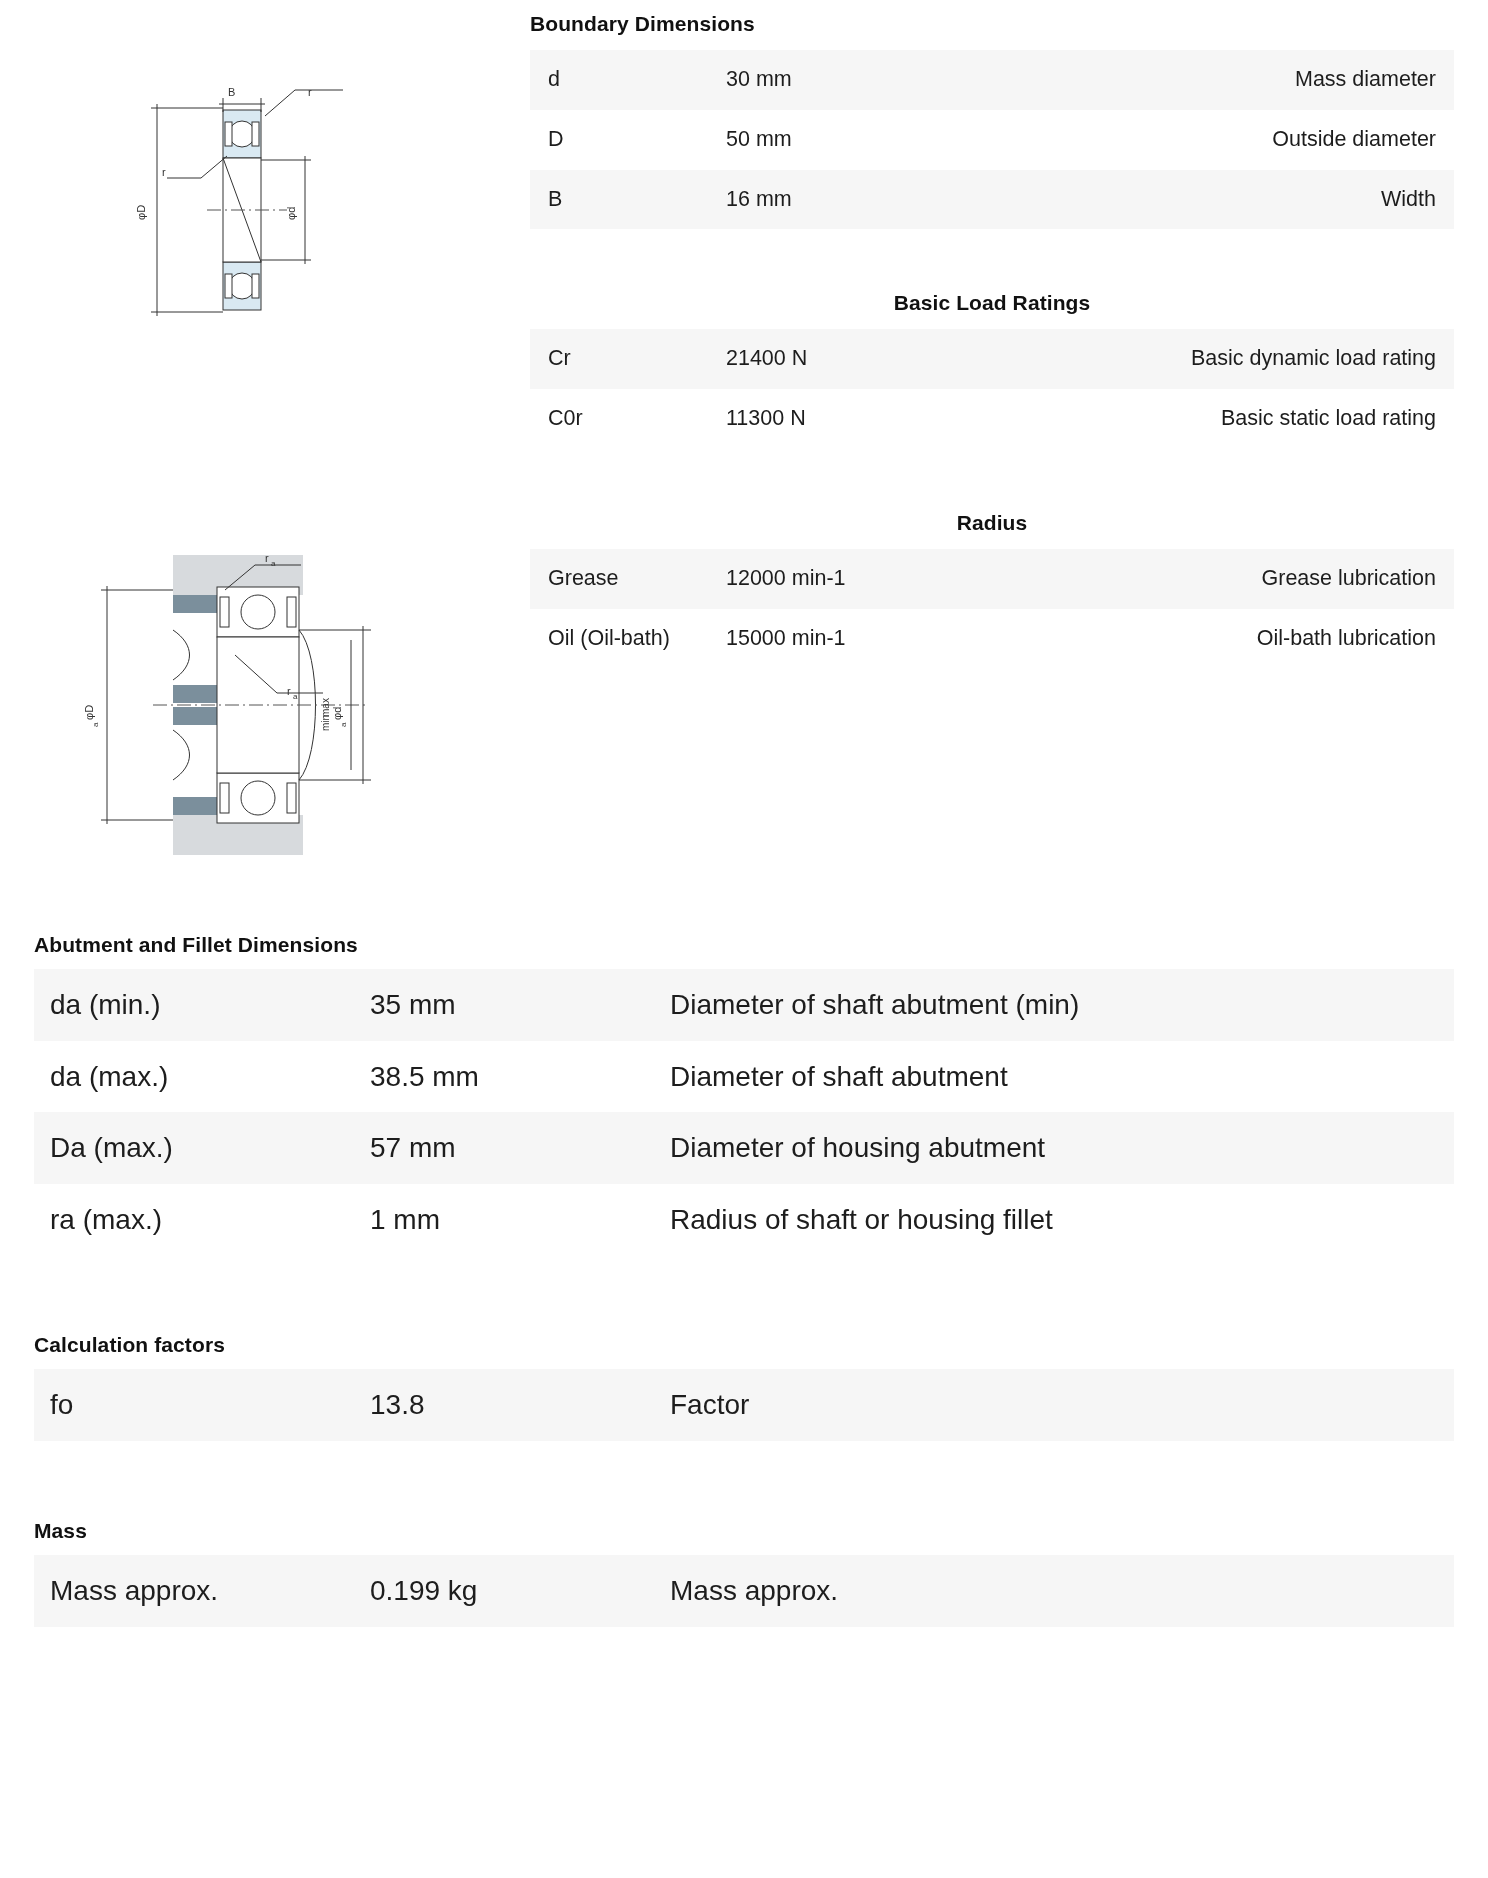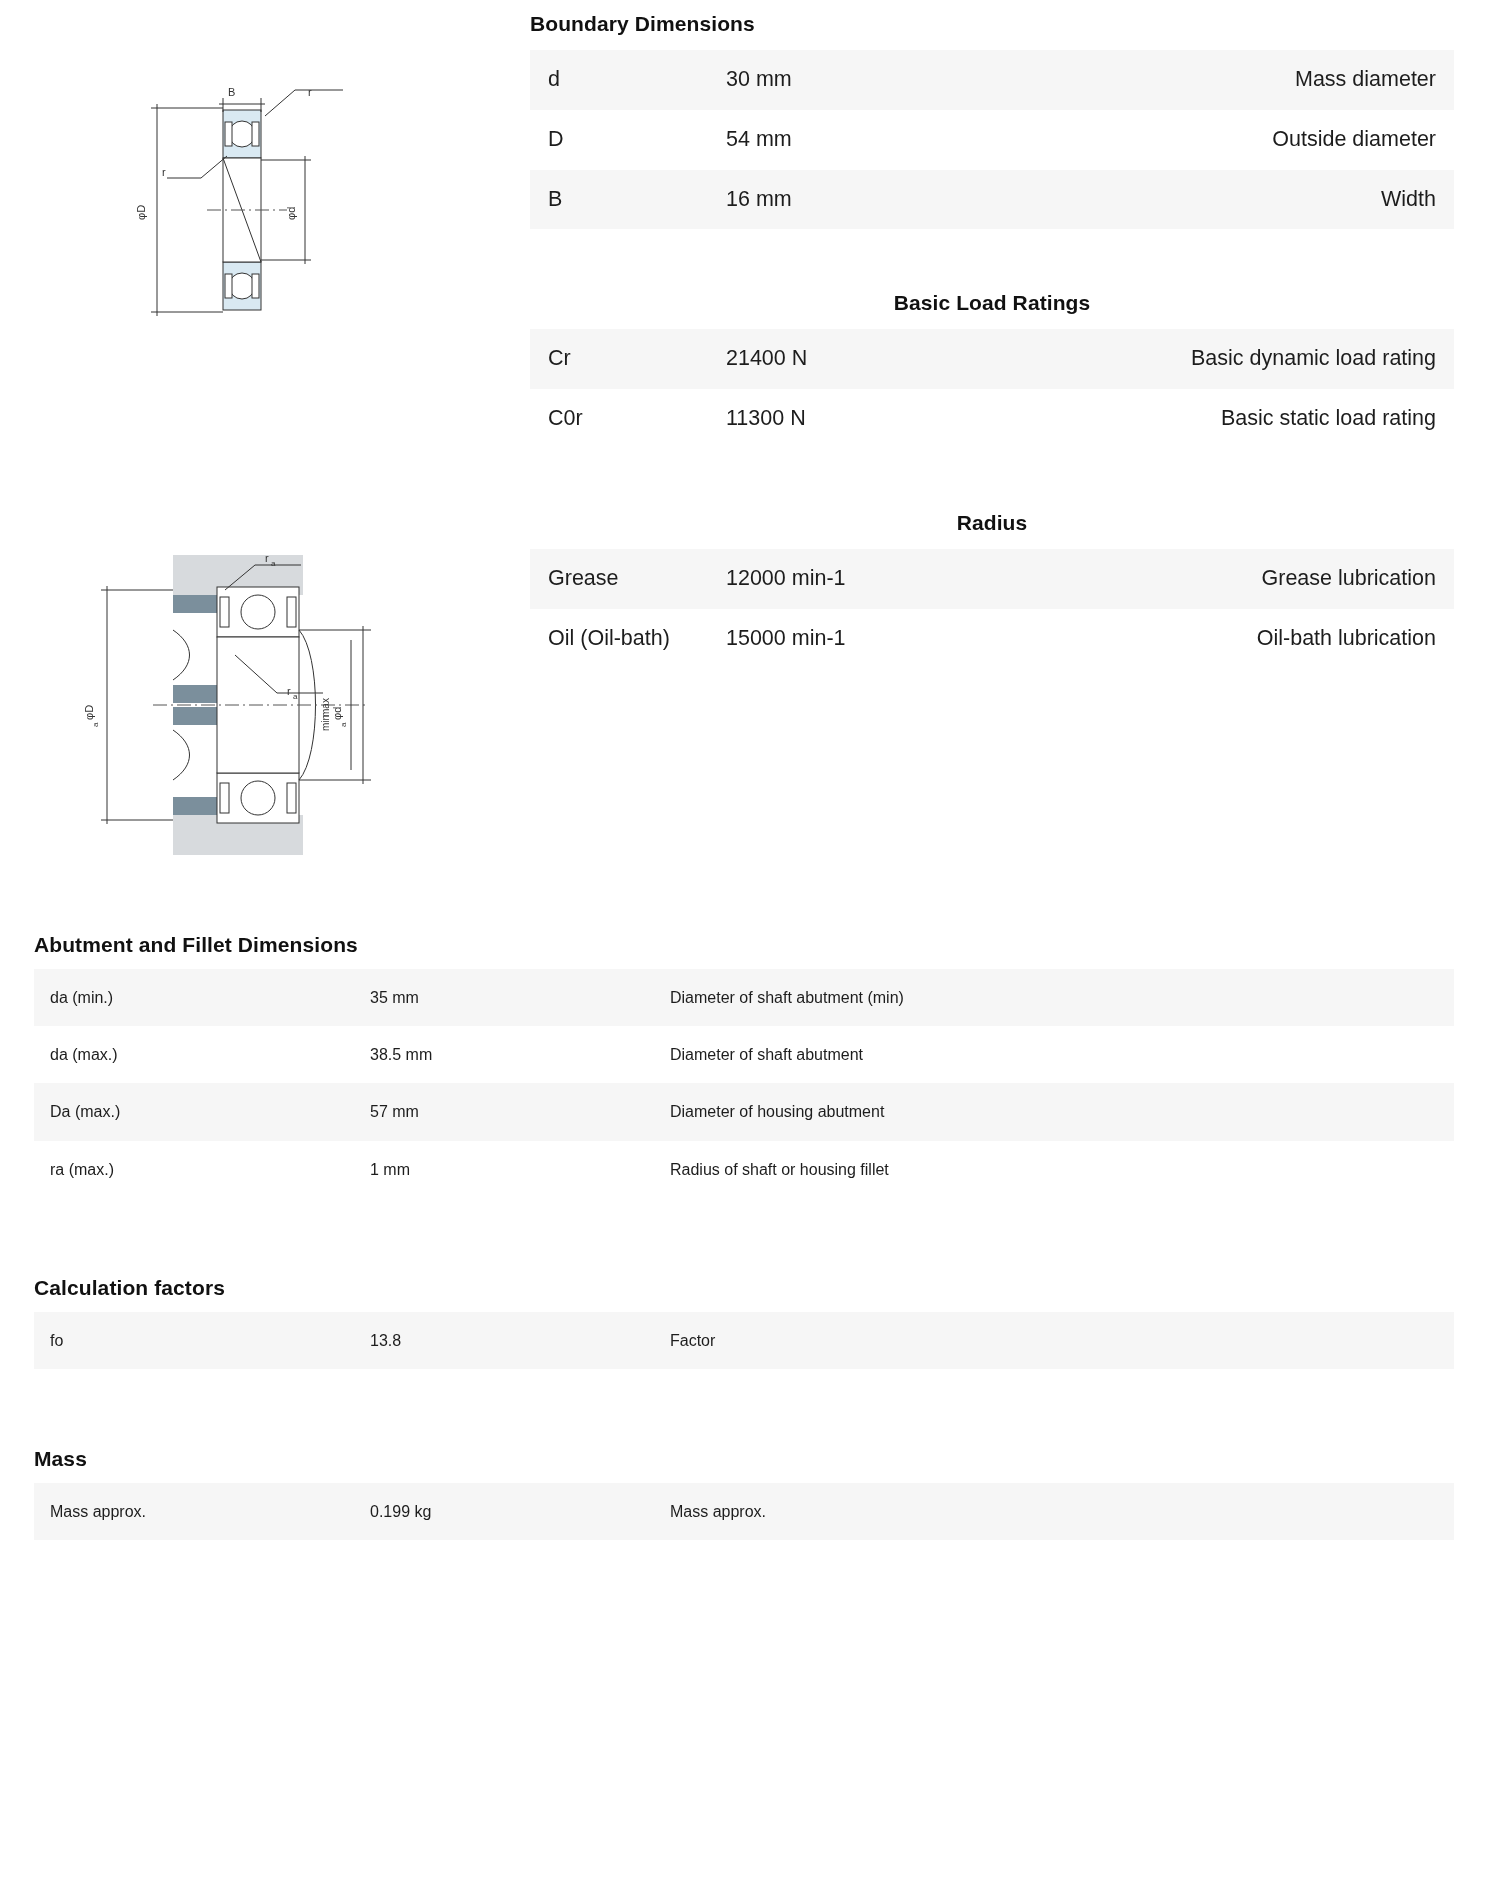--- a/index.html
+++ b/index.html
@@ -83,21 +83,21 @@
 
   table.wide {
     width: 100%;
     border-collapse: collapse;
     table-layout: fixed;
   }
   table.wide tr.odd td { background: #f6f6f6; }
   table.wide tr.even td { background: #ffffff; }
   table.wide td {
     padding: 19px 16px;
-    font-size: 16px;
+    font-size: 28px;
     color: #1d1d1d;
     vertical-align: middle;
     line-height: 1.2;
   }
   table.wide td.sym { width: 320px; }
   table.wide td.val { width: 300px; }
   table.wide td.desc { text-align: left; }
 
   
   svg { display: block; }
@@ -226,21 +226,21 @@
       <h2 class="section-title">Boundary Dimensions</h2>
       <table class="spec">
         <tbody>
           <tr class="odd">
             <td class="sym">d</td>
             <td class="val">30 mm</td>
             <td class="desc">Mass diameter</td>
           </tr>
           <tr class="even">
             <td class="sym">D</td>
-            <td class="val">54 mm</td>
+            <td class="val">50 mm</td>
             <td class="desc">Outside diameter</td>
           </tr>
           <tr class="odd">
             <td class="sym">B</td>
             <td class="val">16 mm</td>
             <td class="desc">Width</td>
           </tr>
         </tbody>
       </table>
 

